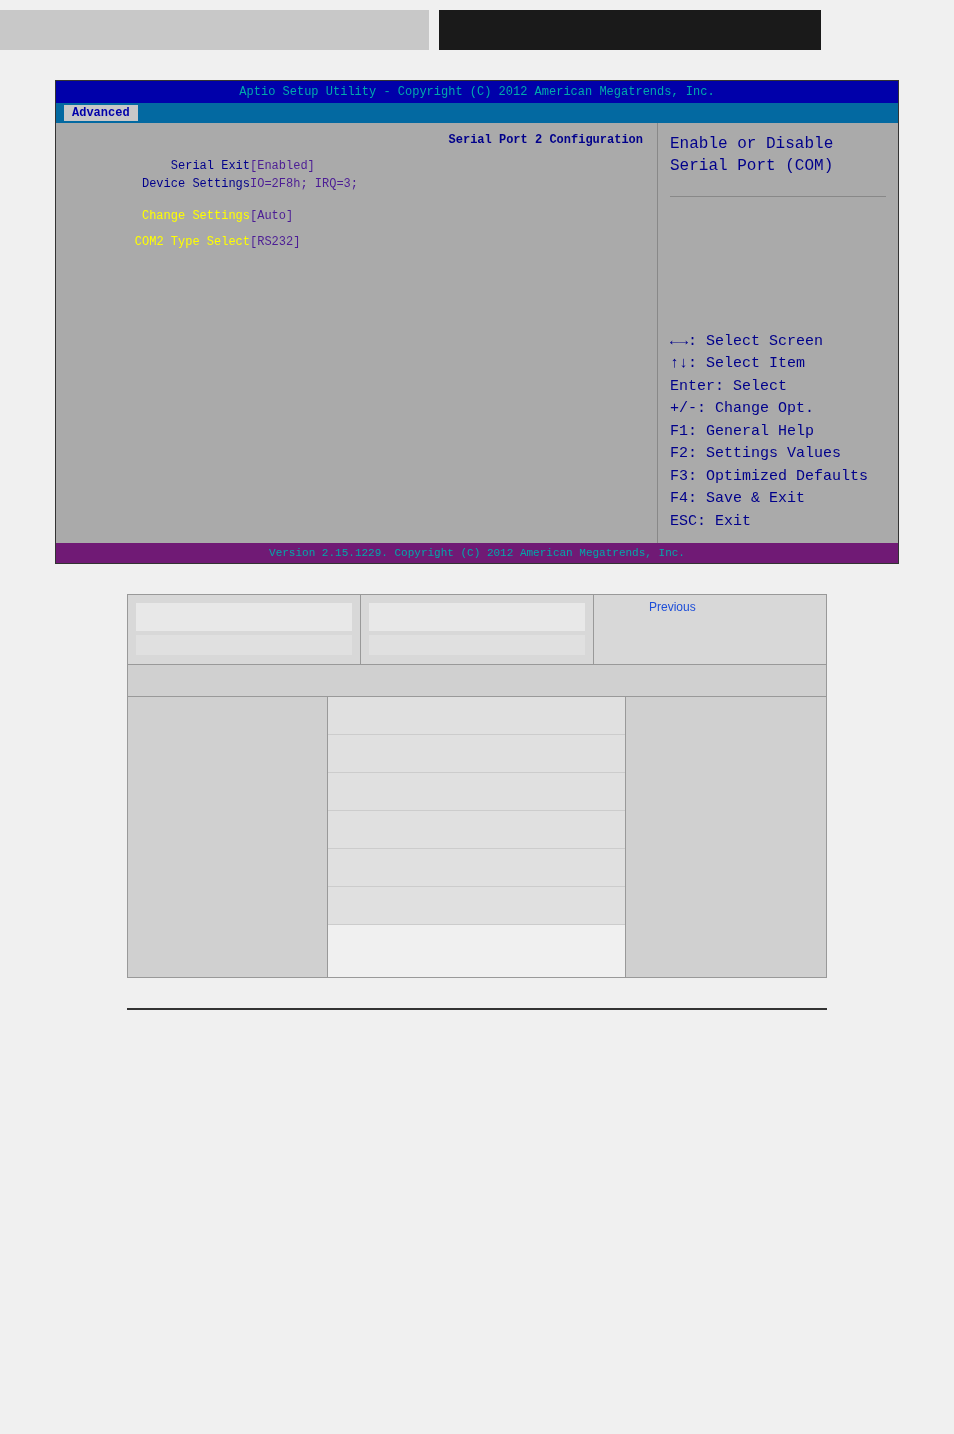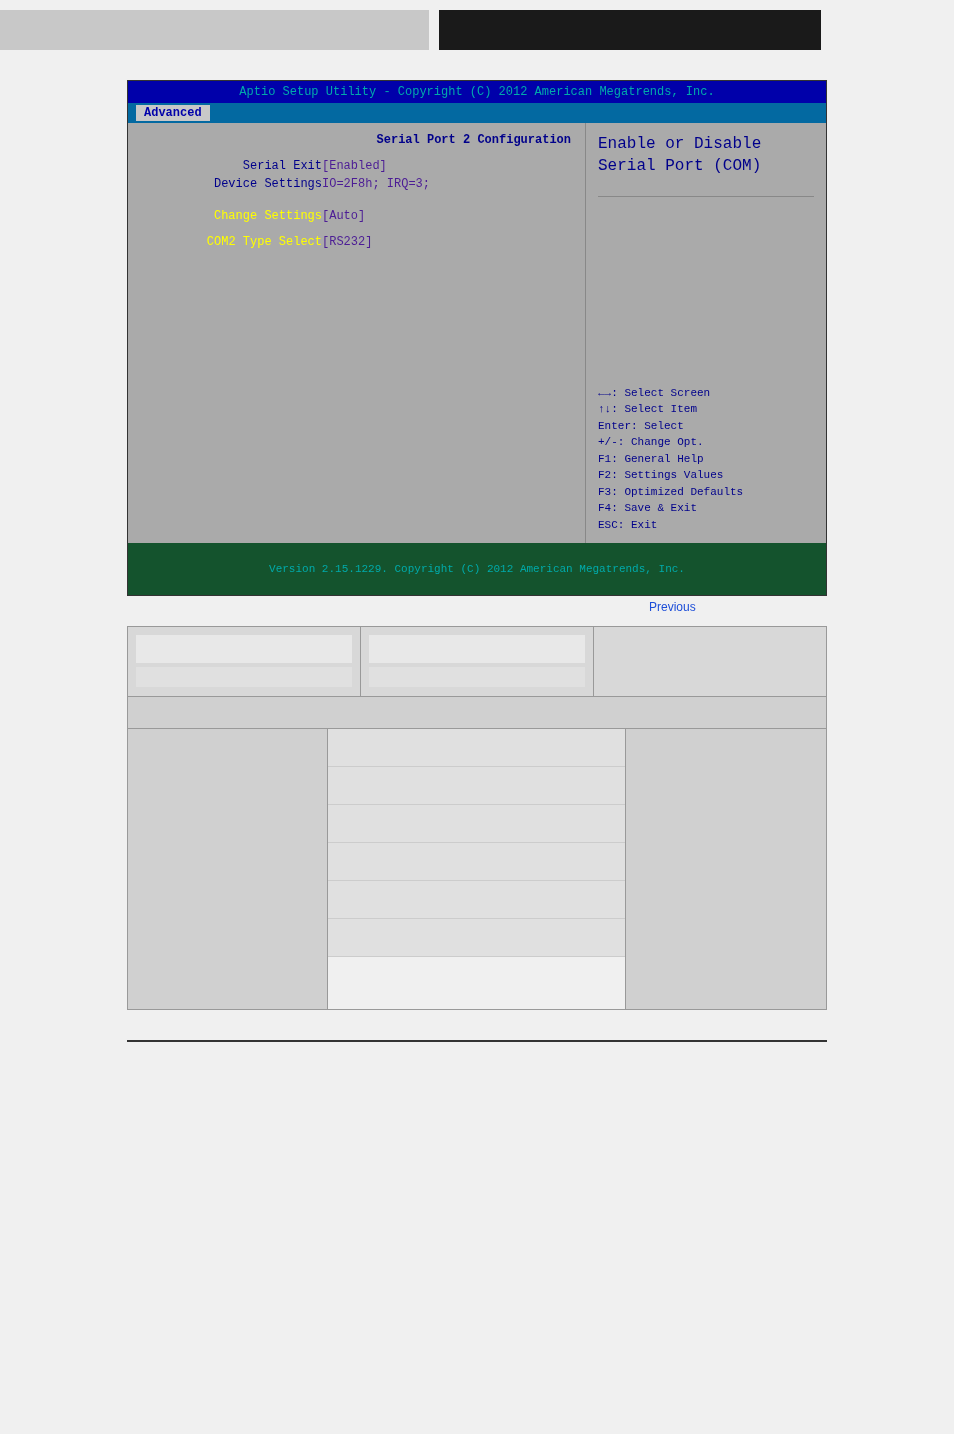--- a/index.html
+++ b/index.html
@@ -27,21 +27,21 @@
     .top-header-right {
       width: 40%;
       height: 40px;
       background: #1a1a1a;
       margin-top: 10px;
       margin-left: 10px;
     }
 
     
     .bios-container {
-      width: 700px;
+      width: 844px;
       margin: 4px auto 30px auto;
       border: 1px solid #333;
       font-family: 'Courier New', monospace;
       font-size: 12px;
     }
 
     .bios-title-bar {
       background: #0000aa;
       color: #00aaaa;
       text-align: center;
@@ -114,31 +114,31 @@
       line-height: 1.4;
       margin-bottom: 8px;
     }
 
     .bios-divider {
       border-top: 1px solid #888;
       margin: 10px 0;
     }
 
     .bios-keys {
-      font-size: 11px;
+      font-size: 15px;
       color: #00008b;
       line-height: 1.5;
       margin-top: auto;
     }
 
     .bios-footer {
-      background: #14532d;
+      background: #701a75;
       color: #00aaaa;
       text-align: center;
-      padding: 20px 8px;
+      padding: 4px 8px;
       font-size: 11px;
     }
 
     
     .table-section {
       width: 700px;
       margin: 0 auto 30px auto;
       border: 1px solid #999;
     }
 

